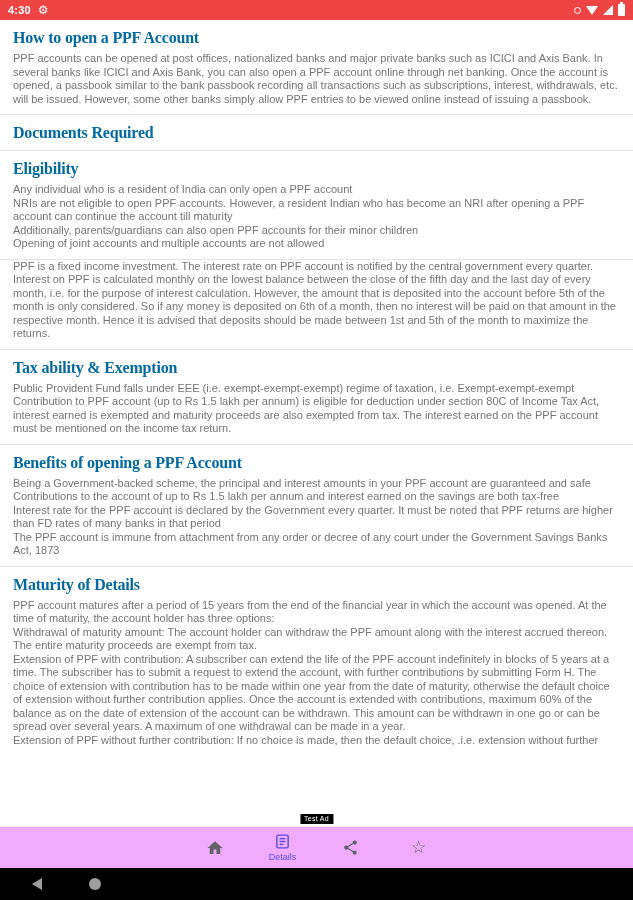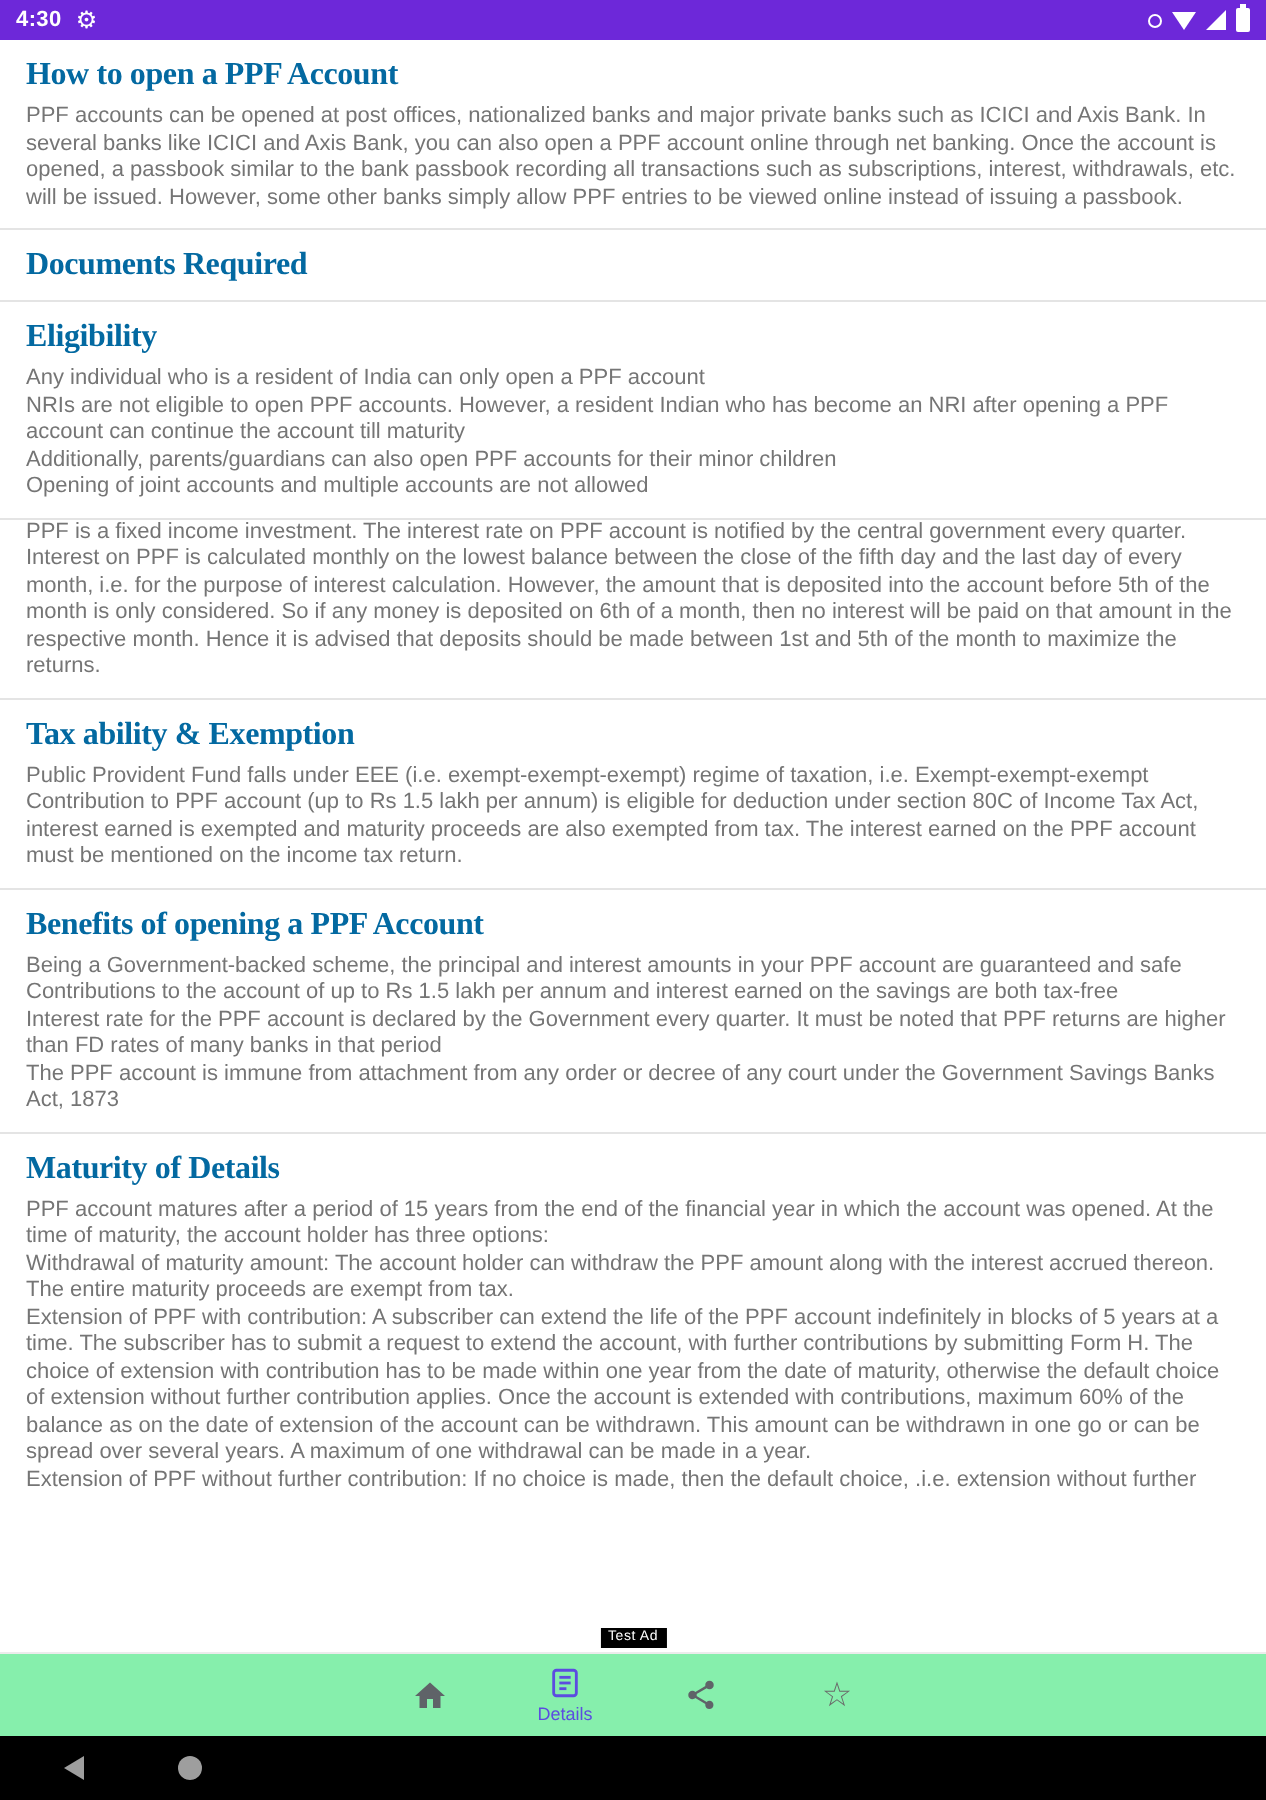--- a/index.html
+++ b/index.html
@@ -1,21 +1,21 @@
 <!DOCTYPE html>
 <html><head>
 <meta charset="utf-8">
 <style>
   * { margin:0; padding:0; box-sizing:border-box; }
   html,body { width:633px; height:900px; }
   body { font-family:"Liberation Sans", sans-serif; background:#000; }
   .screen { width:633px; height:900px; display:flex; flex-direction:column; overflow:hidden; background:#fff; }
 
   
-  .status-bar { height:20px; background:#6d28d9; color:#fff; display:flex; align-items:center;
+  .status-bar { height:20px; background:#ef4444; color:#fff; display:flex; align-items:center;
                 padding:0 8px; flex-shrink:0;gap:11px; }
   .sb-left { display:flex; align-items:center; gap:7px; }
   .sb-time { font-size:11px; font-weight:bold; letter-spacing:0.2px; }
   .sb-gear { font-size:12px; line-height:1; }
   .sb-right { margin-left:auto; display:flex; align-items:center; gap:5px; }
   .sb-loc { width:7px; height:7px; border:1.5px solid #fff; border-radius:50%; }
   .sb-wifi { width:0; height:0; border-left:6px solid transparent; border-right:6px solid transparent;
              border-top:9px solid #fff; }
   .sb-cell { width:0; height:0; border-left:10px solid transparent; border-bottom:10px solid #fff; }
   .sb-batt { width:7px; height:12px; background:#fff; border-radius:1px; position:relative; }
@@ -28,21 +28,21 @@
   .section p { font-size:11px; line-height:13.5px; color:#757575; white-space:pre-line; }
   .section p + p { }
   .divider { height:1px; background:#e4e4e4; margin:8px -13px 0; }
 
   
   .ad-badge { position:absolute; left:50%; transform:translateX(-50%); bottom:2px;
               background:#000; color:#fff; font-size:7px; line-height:10px; height:10px;
               padding:0 4px; letter-spacing:0.3px; }
 
   
-  .bottom-nav { height:42px; background:#86efac; border-top:1px solid #ececec; flex-shrink:0;
+  .bottom-nav { height:42px; background:#f0abfc; border-top:1px solid #ececec; flex-shrink:0;
                 display:flex; align-items:center; justify-content:center; gap:40px; }
   .nav-item { width:28px; display:flex; flex-direction:column; align-items:center; justify-content:center;
               color:#5f6368; cursor:pointer; }
   .nav-item svg { display:block; }
   .nav-item.active { color:#5c4ce0; }
   .nav-label { font-size:9px; line-height:10px; margin-top:2px; color:#5c4ce0; }
   .star-glyph { font-size:17px; line-height:18px; color:#6a6a6a; }
 
   
   .android-nav { height:32px; background:#000; position:relative; flex-shrink:0; }

